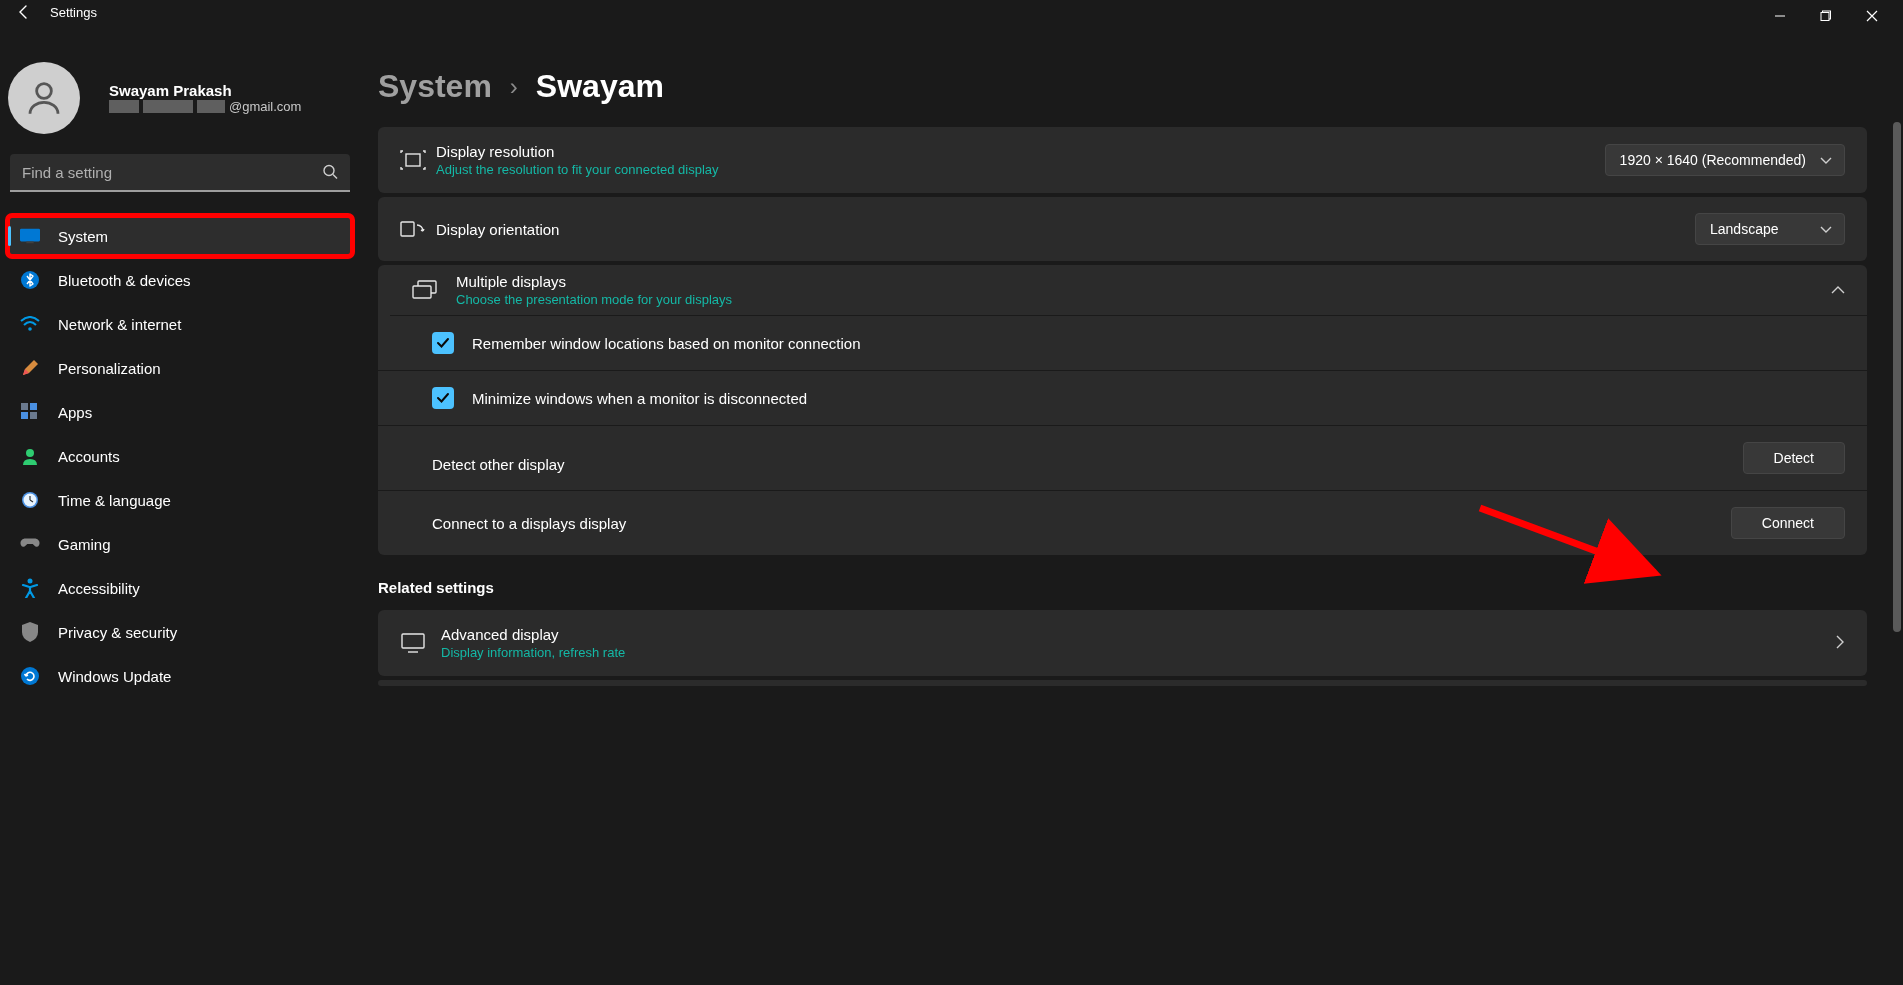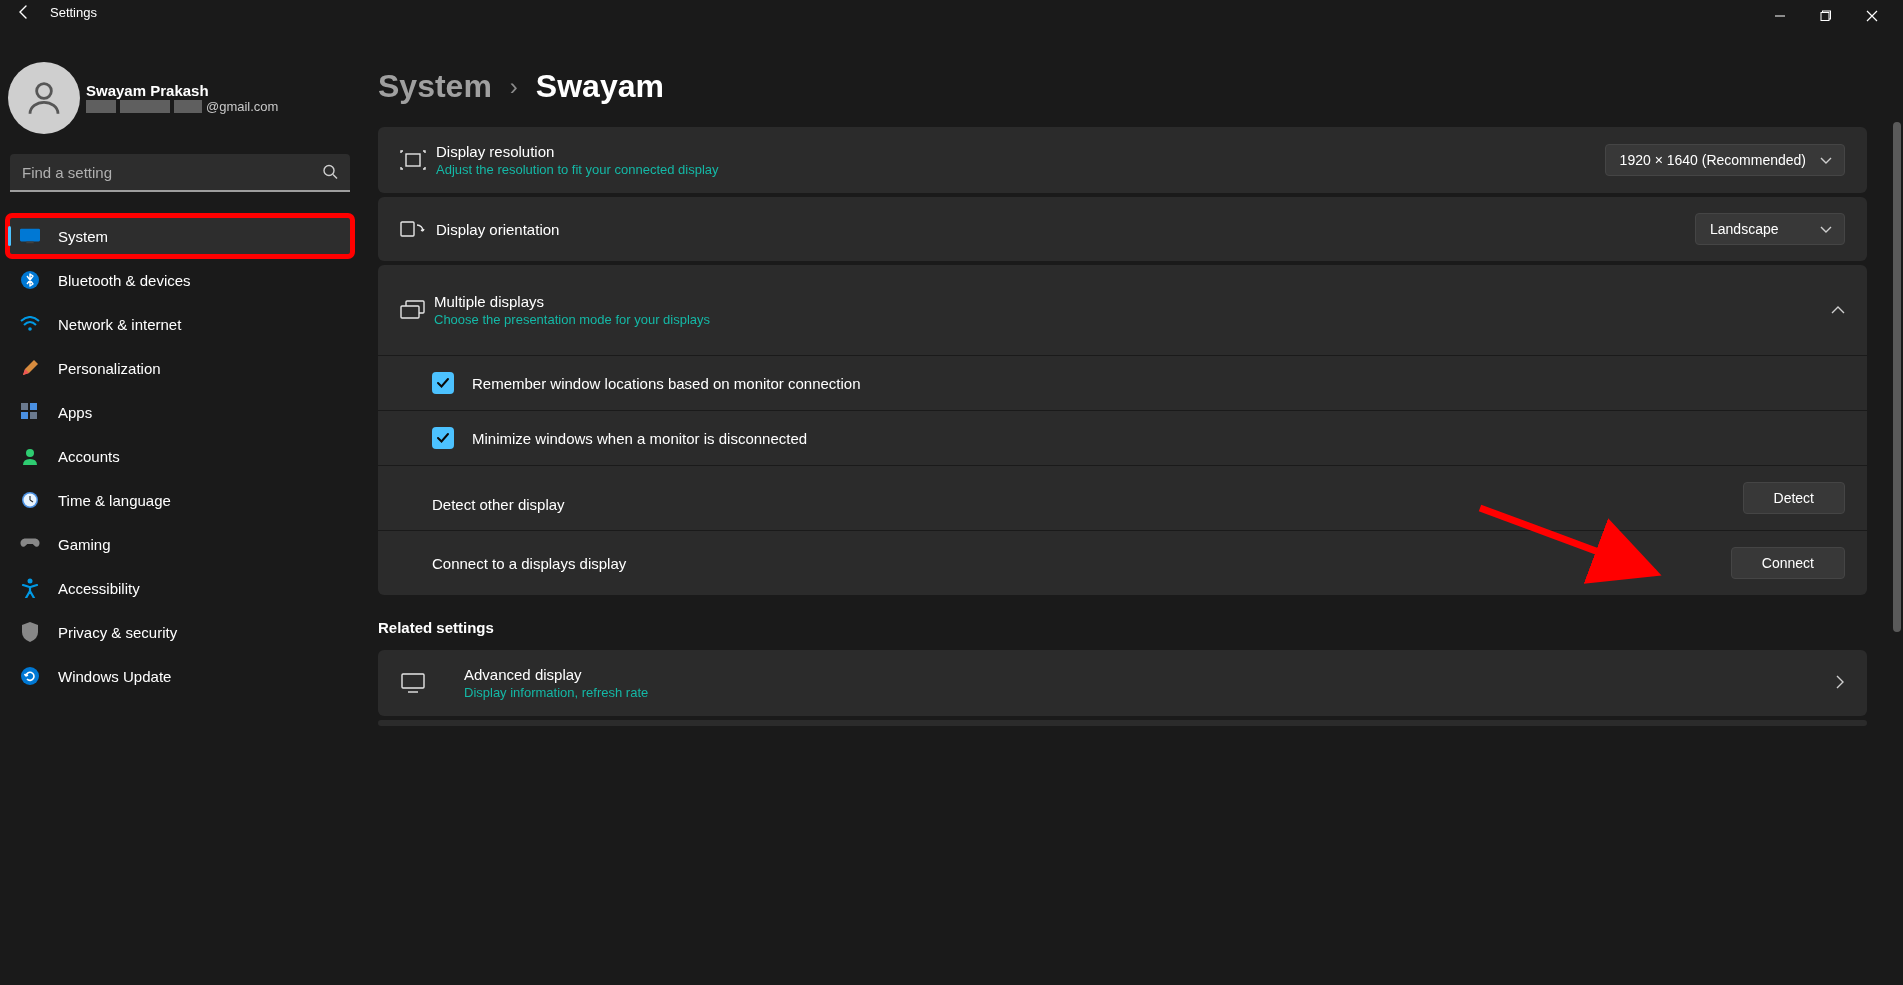--- a/index.html
+++ b/index.html
@@ -20,21 +20,21 @@
   height: 48px;
   padding: 0 8px 0 12px;
 }
 .titlebar-left { display: flex; align-items: center; gap: 14px; }
 .back-btn { width: 24px; height: 24px; display: flex; align-items: center; justify-content: center; cursor: pointer; color: #fff; }
 .app-title { font-size: 13px; font-weight: 400; }
 .win-controls { display: flex; gap: 0; }
 .win-btn { width: 46px; height: 32px; display: flex; align-items: center; justify-content: center; cursor: pointer; color: #fff; }
 .layout { display: flex; height: calc(100% - 48px); }
 .sidebar { width: 360px; padding: 10px 8px 10px 8px; }
-.profile { display: flex; align-items: center; gap: 6px; padding: 4px 8px 20px 0; }
+.profile { display: flex; align-items: center; gap: 29px; padding: 4px 8px 20px 0; }
 .avatar {
   width: 72px; height: 72px; border-radius: 50%;
   background: #cfcfcf; display: flex; align-items: center; justify-content: center;
 }
 .avatar svg { width: 42px; height: 42px; color: #565656; }
 .profile-text .name { font-size: 15px; font-weight: 600; }
 .profile-text .email { font-size: 13px; color: #c8c8c8; display:flex; align-items:center; gap:4px;}
 .redact { background: #5f5f5f; display:inline-block; height:13px; }
 .search-wrap { position: relative; margin-bottom: 24px; padding: 0 2px; }
 .search-input {
@@ -73,41 +73,41 @@
 .card-icon { width: 26px; height: 26px; display: flex; align-items: center; justify-content: center; color: #e6e6e6; flex-shrink:0; }
 .card-body { flex: 1; }
 .card-title { font-size: 15px; font-weight: 400; }
 .card-sub { font-size: 13px; color: #14b8a6; margin-top: 2px; }
 .dropdown {
   background: #383838; border: 1px solid #454545; border-radius: 4px;
   padding: 7px 38px 7px 14px; font-size: 14px; color: #fff; position: relative;
   cursor: pointer; display:flex; align-items:center; min-width:150px;
 }
 .dropdown .chev { position: absolute; right: 12px; top: 50%; transform: translateY(-50%); color: #cfcfcf; }
-.expander-head { display: flex; align-items: center; padding: 28px 22px; gap: 8px; border-bottom: 1px solid #1a1a1a; }
+.expander-head { display: flex; align-items: center; padding: 8px 22px; gap: 18px; border-bottom: 1px solid #1a1a1a; margin-left: 12px; }
 .expander-arrow { margin-left:auto; color:#cfcfcf; }
 .sub-row {
   display: flex; align-items: center; padding: 16px 22px 16px 54px; gap: 18px;
   border-bottom: 1px solid #1a1a1a;
 }
 .sub-row:last-child { border-bottom: none; }
 .checkbox {
   width: 22px; height: 22px; background: #4cc2ff; border-radius: 4px;
   display: flex; align-items: center; justify-content: center; flex-shrink:0;
 }
 .checkbox svg { color: #0a0a0a; width: 14px; height: 14px; }
 .sub-label { font-size: 15px; color: #fff; flex:1; }
 .action-btn {
   background: #383838; border: 1px solid #454545; border-radius: 4px;
   padding: 7px 30px; font-size: 14px; color: #fff; cursor: pointer; margin-left:auto;
 }
 .section-title { font-size: 15px; font-weight: 600; margin: 24px 0 14px 0; }
 .nav-card {
   background: #2b2b2b; border-radius: 6px; margin-bottom: 4px;
-  display: flex; align-items: center; padding: 16px 22px; gap: 38px; cursor:pointer;
+  display: flex; align-items: center; padding: 16px 22px; gap: 15px; cursor:pointer;
 }
 .nav-card .chev-right { margin-left:auto; color:#cfcfcf; }
 .scrollbar-track {
   position: absolute; right: 0; top: 0; width: 12px; height: 100%;
 }
 .scrollbar-thumb {
   position: absolute; right: 2px; top: 122px; width: 8px; height: 510px;
   background: #5a5a5a; border-radius: 4px;
 }
 .red-arrow {

